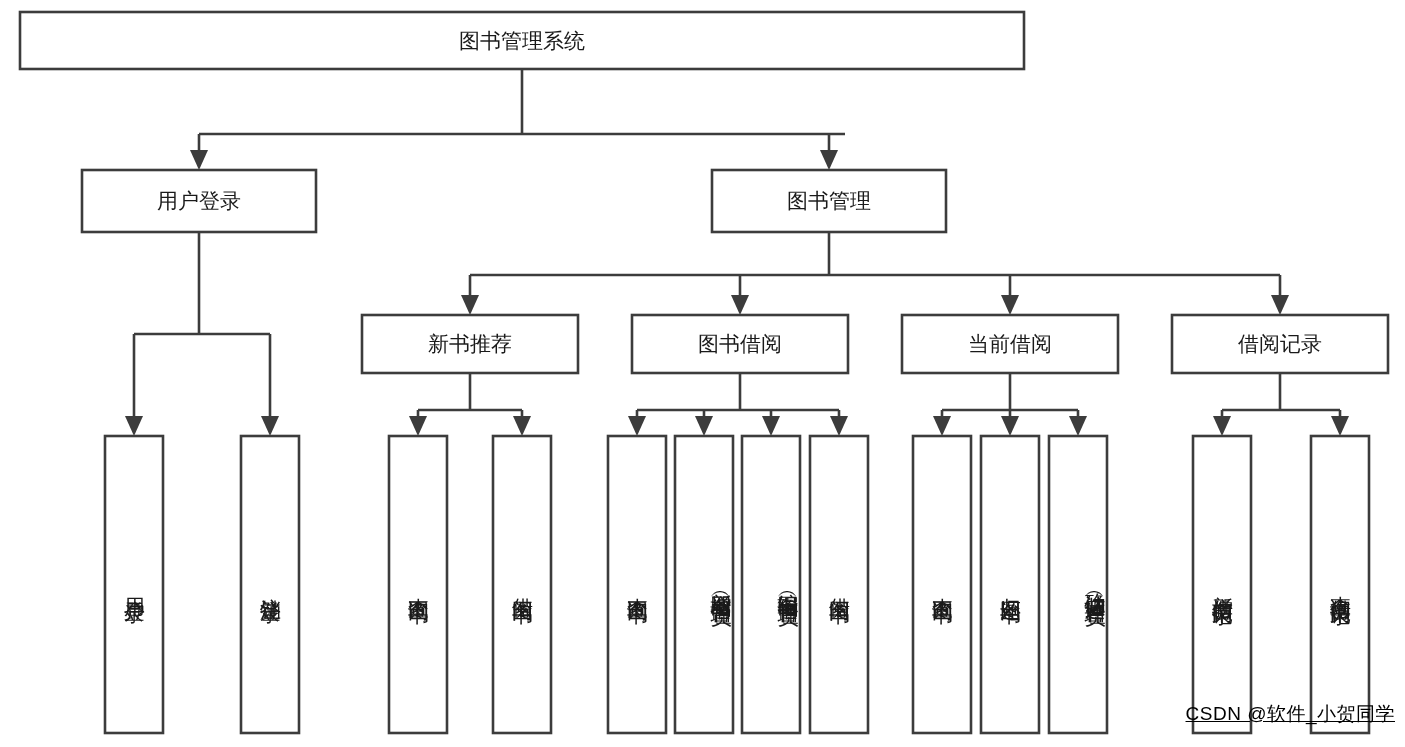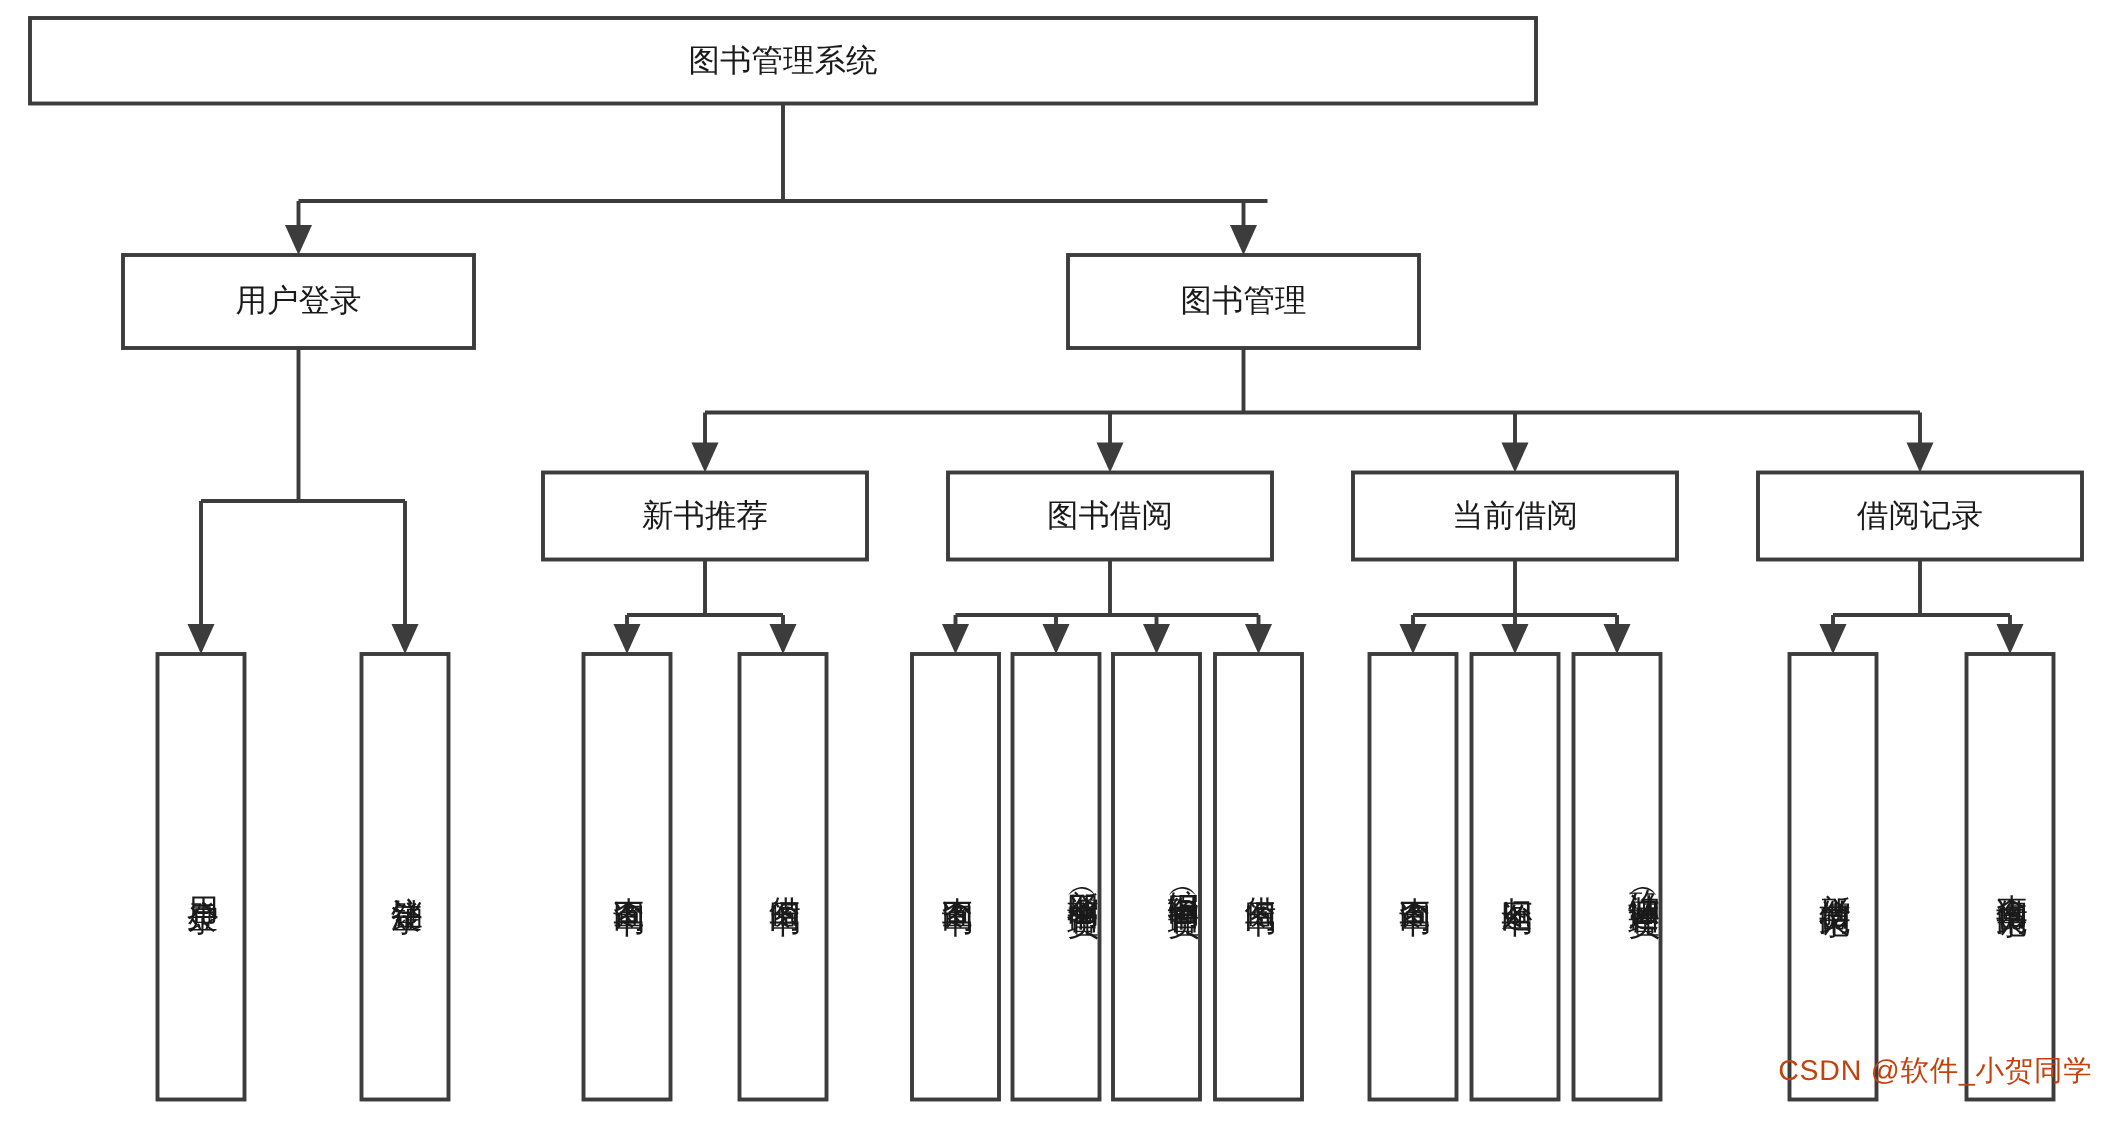--- a/index.html
+++ b/index.html
@@ -61,23 +61,24 @@
   .arrow-head {
     fill: #3c3c3c;
     stroke: none;
   }
   .watermark {
     position: absolute;
     right: 10px;
     bottom: 6px;
     font-family: "Liberation Sans", "DejaVu Sans", sans-serif;
     font-size: 19px;
-    color: #c2410c;
+    color: #000000;
     letter-spacing: 0.5px;
     white-space: nowrap;
+    text-decoration: underline;
   }
 </style>
 </head>
 <body>
 
 <div id="diagram-root">
 
   <svg class="diagram" viewBox="0 0 1405 747">
 
     <g>

